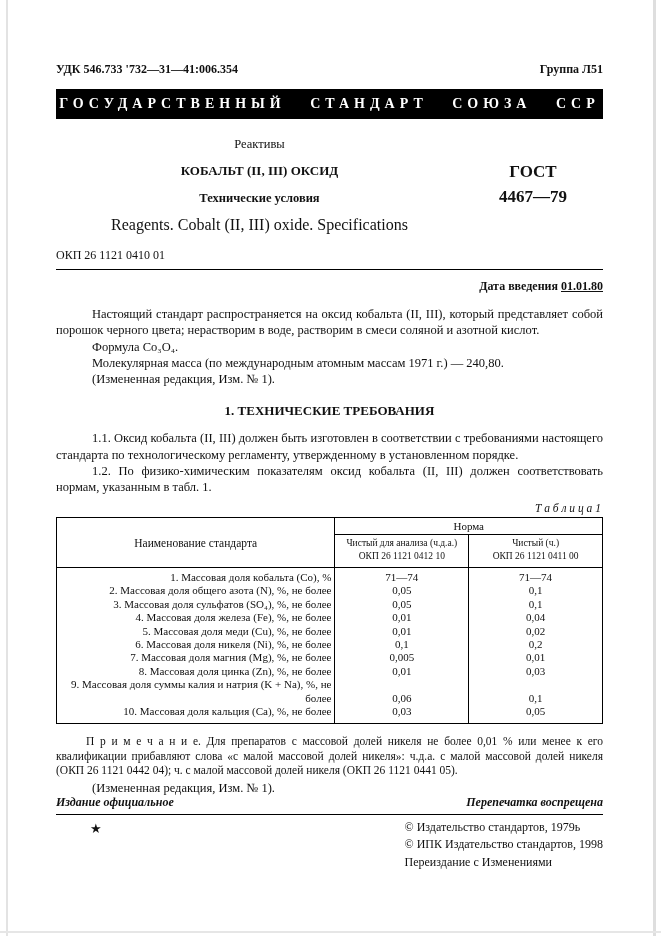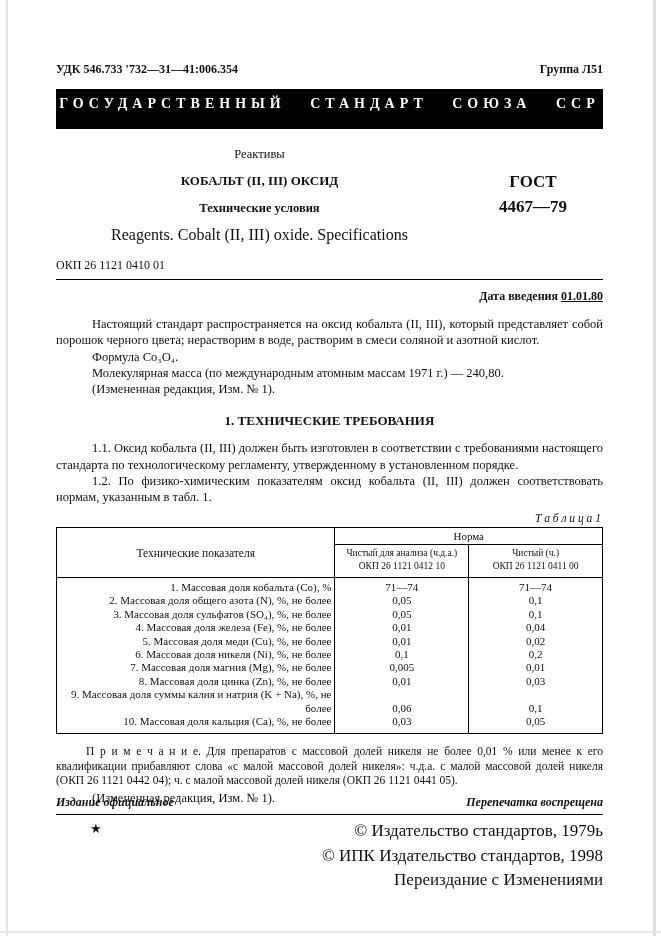--- a/index.html
+++ b/index.html
@@ -5,21 +5,21 @@
   * { margin:0; padding:0; box-sizing:border-box; }
   html,body { width:661px; height:936px; overflow:hidden; }
   body { background:#ffffff; font-family:"Liberation Serif", "DejaVu Serif", serif; color:#111; }
   .page { position:relative; width:661px; height:936px; background:#fff; padding:62px 58px 0 56px; }
   .scan-edge-left { position:absolute; left:6px; top:0; bottom:0; width:2px; background:#e3e3e3; }
   .scan-edge-right { position:absolute; right:5px; top:0; bottom:0; width:3px; background:#dedede; }
   .scan-edge-bottom { position:absolute; left:0; right:0; bottom:3px; height:2px; background:#e6e6e6; }
 
   .top-row { display:flex; justify-content:space-between; font-size:12px; font-weight:bold; }
 
-  .banner { margin-top:12px; height:40px; line-height:30px; background:#000; color:#fff;
+  .banner { margin-top:12px; height:30px; line-height:30px; background:#000; color:#fff;
             font-weight:bold; font-size:14px; text-align:center; letter-spacing:5px;
             word-spacing:16px; white-space:nowrap; overflow:hidden; }
 
   .title-row { display:flex; margin-top:16px; }
   .title-center { flex:1; text-align:center; }
   .title-category { font-weight:normal; font-size:12.5px; margin-top:2px; }
   .title-name { font-weight:bold; font-size:13px; margin-top:11px; }
   .title-subtitle { font-weight:bold; font-size:12.5px; margin-top:12px; }
   .title-english { font-size:16px; margin-top:10px; }
   .gost-box { width:140px; text-align:center; align-self:center; font-weight:bold; font-size:17px; line-height:1.45; }
@@ -51,21 +51,21 @@
   tbody tr:last-child td { padding-bottom:5px; }
 
   .note { margin-top:10px; font-size:11.5px; line-height:1.25; text-align:justify; text-indent:30px; }
   .amended { margin-top:2px; }
 
   .footer { position:absolute; left:56px; right:58px; top:795px; }
   .footer-row { display:flex; justify-content:space-between; font-weight:bold; font-style:italic; font-size:12px;gap:8px; }
   .footer-rule { border-top:1px solid #000; margin-top:4px; }
   .footer-bottom { display:flex; justify-content:space-between; margin-top:4px; }
   .star { margin-left:34px; font-size:13px; line-height:1; margin-top:3px; }
-  .copyright { text-align:right; font-size:17px; line-height:1.45; }
+  .copyright { font-size:12px; line-height:1.45; }
 </style>
 </head>
 <body>
 
 <div class="page">
   <div class="scan-edge-left"></div>
   <div class="scan-edge-right"></div>
   <div class="scan-edge-bottom"></div>
 
   <div class="top-row">
@@ -103,21 +103,21 @@
 
   <div class="section-heading">1. ТЕХНИЧЕСКИЕ ТРЕБОВАНИЯ</div>
   <p class="para">1.1. Оксид кобальта (II, III) должен быть изготовлен в соответствии с требованиями настоящего стандарта по технологическому регламенту, утвержденному в установленном порядке.</p>
   <p class="para">1.2. По физико-химическим показателям оксид кобальта (II, III) должен соответствовать нормам, указанным в табл. 1.</p>
 
   <div class="table-caption">Т а б л и ц а   1</div>
 
   <table class="spec-table">
     <thead>
       <tr>
-        <th rowspan="2" class="th-name">Технические показателя</th>
+        <th rowspan="2" class="th-name">Наименование стандарта</th>
         <th colspan="2" class="th-norma">Норма</th>
       </tr>
       <tr>
         <th class="th-sub">
           <div>Чистый для анализа (ч.д.а.)</div>
           <div>ОКП 26 1121 0412 10</div>
         </th>
         <th class="th-sub">
           <div>Чистый (ч.)</div>
           <div>ОКП 26 1121 0411 00</div>

